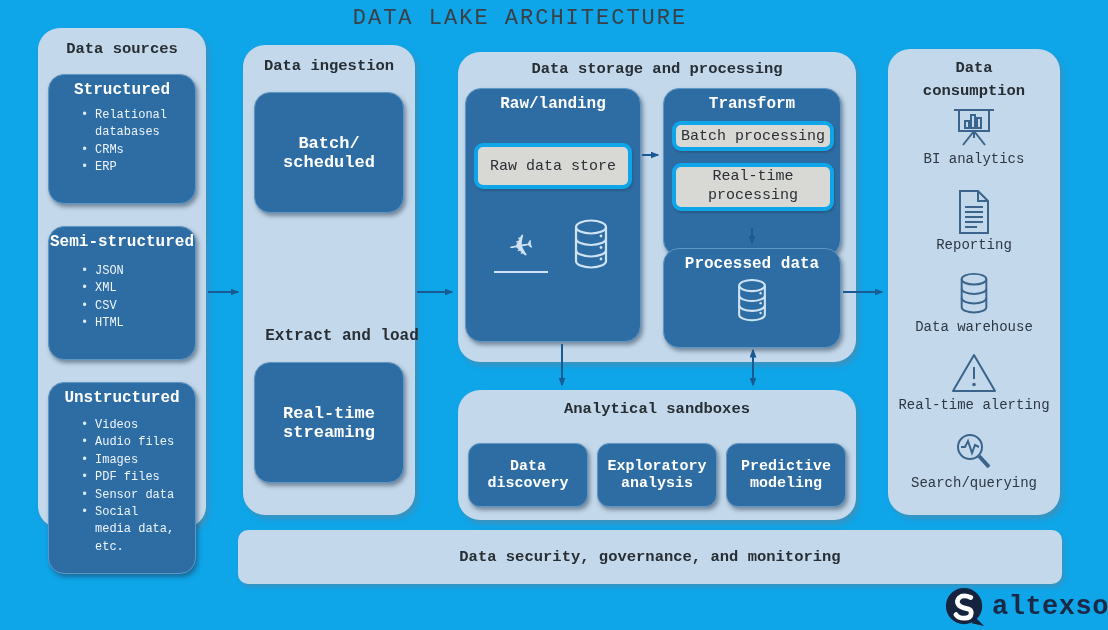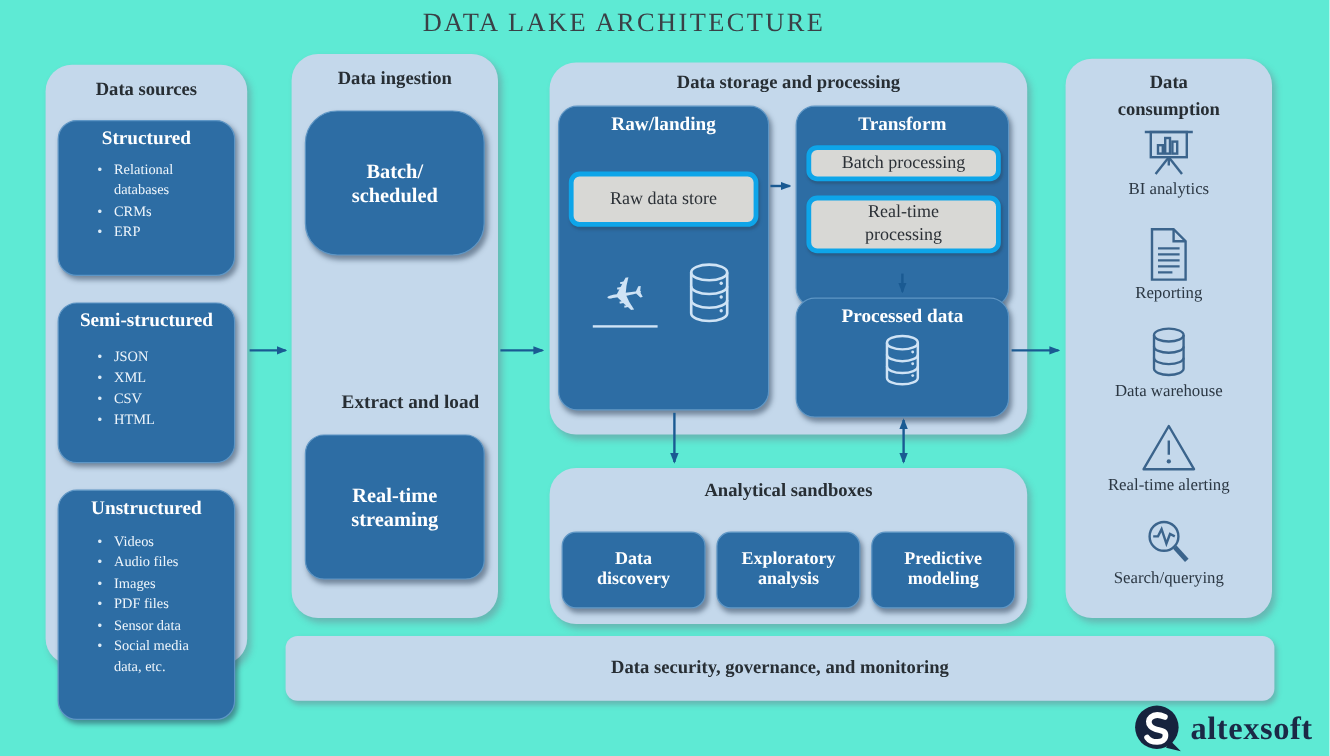--- a/index.html
+++ b/index.html
@@ -1,19 +1,19 @@
 <!DOCTYPE html>
 <html><head>
 <meta charset="utf-8">
 <style>
   html,body { margin:0; padding:0; background:#ffffff; }
   #page {
     position:relative; width:1108px; height:630px;
-    background:#5eead4; overflow:hidden;
-    font-family:Liberation Serif, serif;
+    background:#0ea5e9; overflow:hidden;
+    font-family:Liberation Mono, monospace;
   }
   .pre { white-space:pre-line; }
 
   
   .diagram-title {
     position:absolute; left:320px; top:6px; width:400px;
     text-align:center; font-size:22px; letter-spacing:2px;
     color:#3a4046; font-weight:500;
   }
 
@@ -117,21 +117,21 @@
     letter-spacing:0.5px; margin-left:6px;
   }
 </style>
 </head>
 <body>
 
 <div id="page">
 
   <div class="diagram-title">DATA LAKE ARCHITECTURE</div>
 
-  <div class="container" style="left:38px; top:54px; width:168px; height:500px;">
+  <div class="container" style="left:38px; top:28px; width:168px; height:500px;">
     <div class="container-header" style="top:12px;">Data sources</div>
 
     <div class="darkbox" style="left:10px; top:46px; width:148px; height:130px;">
       <div class="darkbox-title">Structured</div>
       <ul class="bullets" style="margin-top:32px;">
           <li>Relational databases</li>
           <li>CRMs</li>
           <li>ERP</li>
         </ul>
     </div>
@@ -155,21 +155,21 @@
           <li>PDF files</li>
           <li>Sensor data</li>
           <li>Social media data, etc.</li>
         </ul>
     </div>
   </div>
 
   <div class="container" style="left:243px; top:45px; width:172px; height:470px;">
     <div class="container-header" style="top:12px;">Data ingestion</div>
 
-    <div class="darkbox" style="left:11px; top:47px; width:150px; height:121px;border-radius:27px;">
+    <div class="darkbox" style="left:11px; top:47px; width:150px; height:121px;">
       <div class="center-label pre">Batch/
 scheduled</div>
     </div>
 
     <div class="flow-text" style="left:0; width:172px; top:282px;">Extract and load</div>
 
     <div class="darkbox" style="left:11px; top:317px; width:150px; height:121px;">
       <div class="center-label pre">Real-time
 streaming</div>
     </div>

